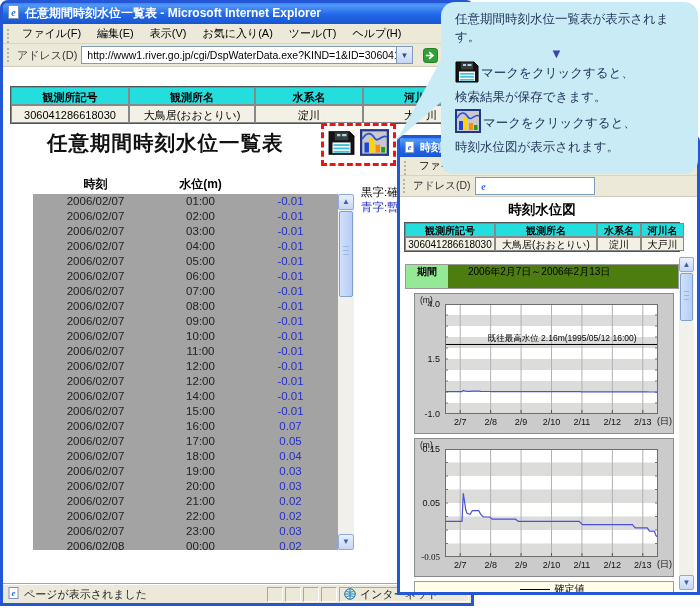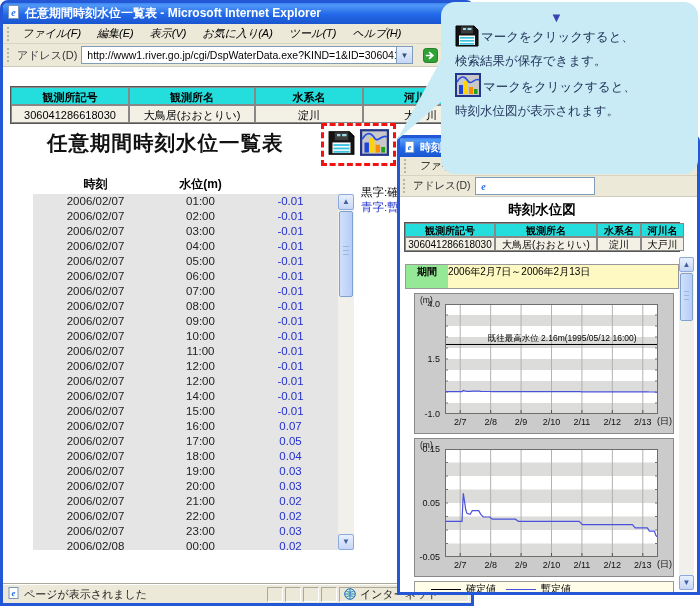--- a/index.html
+++ b/index.html
@@ -6,22 +6,22 @@
   html,body { width:700px; height:610px; background:#fff; overflow:hidden;
     font-family:"Liberation Sans","DejaVu Sans",sans-serif; }
   .stage { position:relative; width:700px; height:610px; background:#fff; }
 
   
   .xp-window { position:absolute; border:3px solid #2457d6; border-radius:8px 8px 0 0;
     background:#ece9d8; overflow:hidden; }
   .titlebar { height:21px; display:flex; align-items:center; gap:4px; padding:0 6px 0 4px;
     background:linear-gradient(180deg,#3d86f2 0%,#4f97f7 12%,#2268e8 55%,#1a55cf 100%);
     color:#fff; font-weight:bold; font-size:12px; white-space:nowrap; }
-  .menubar { display:flex; align-items:center; gap:2px; background:#ece9d8; font-size:11px;
-    border-bottom:1px solid #d8d4c4; padding:0 4px;font-style:italic; }
+  .menubar { display:flex; align-items:flex-end; gap:2px; background:#ece9d8; font-size:11px;
+    border-bottom:1px solid #d8d4c4; padding:0 4px; }
   .menu-item { padding:2px 7px; }
   .grip { width:3px; height:14px; border-left:2px dotted #b9b5a5; margin-right:3px; }
   .addrbar { display:flex; align-items:center; background:#ece9d8; font-size:11px;
     padding:2px 4px; border-bottom:1px solid #cfccbc; white-space:nowrap; }
   .addr-label { color:#333; margin:0 4px 0 4px; }
   .addr-input { flex:1; display:flex; align-items:center; gap:3px; background:#fff;
     border:1px solid #7f9db9; height:18px; padding:0 2px; overflow:hidden; font-size:10.5px; }
   .addr-combo { width:16px; height:18px; background:linear-gradient(#e8f0fc,#c6d7f5);
     border:1px solid #7f9db9; border-left:none; color:#31507f; font-size:8px;
     display:flex; align-items:center; justify-content:center; }
@@ -51,21 +51,21 @@
 
   .page-title { position:absolute; left:44px; top:62px; font-size:20.5px; font-weight:bold;
     letter-spacing:1px; color:#111; }
   .icons-box { position:absolute; left:318px; top:56px; border:3px dashed #f31212;
     padding:3px 4px; display:flex; gap:5px; align-items:flex-end; background:#fff; }
   .tool-icon { display:inline-block; }
 
   .list-headers { position:absolute; left:30px; top:109px; width:305px; display:grid;
     grid-template-columns:125px 85px 95px; font-size:12px; font-weight:bold; text-align:center; }
   .water-list { position:absolute; left:30px; top:127px; width:305px; height:356px;
-    background:#e5e5e5; overflow:hidden; }
+    background:#a3a3a3; overflow:hidden; }
   .wl-row { display:grid; grid-template-columns:125px 85px 95px; height:15px; line-height:15px;
     font-size:11.5px; text-align:center; color:#222; }
   .wl-val { color:#2330c9; }
 
   
   .xp-scroll { position:absolute; width:16px; background:#f1f0ea; }
   .xp-arrow { position:absolute; left:0; width:16px; height:16px;
     background:linear-gradient(#e8f0fd,#c6d6f5); border:1px solid #8cabdc; border-radius:2px;
     color:#41619e; font-size:8px; line-height:14px; text-align:center; }
   .xp-thumb { position:absolute; left:1px; width:14px; background:linear-gradient(90deg,#cfe0fb,#b7cdf6);
@@ -79,34 +79,34 @@
 
   
   #chart-window { left:397px; top:135px; width:303px; height:460px; z-index:2; border-radius:6px 6px 0 0; }
   #chart-window .titlebar { height:19px; font-size:11px; }
   #chart-window .menubar { font-size:10.5px; }
   #chart-window .addrbar { font-size:10.5px; padding:1px 3px; }
   .cw-content { position:relative; background:#fff; height:calc(100% - 58px); padding:2px 17px 0 4px; }
   .cw-title { text-align:center; font-size:13.5px; font-weight:bold; padding:2px 0 3px; }
   .period-row { display:flex; margin:12px 1px 0 1px; border:1px solid #999; font-size:10px; height:25px; }
   .period-label { width:42px; background:#95e895; text-align:center; font-weight:bold; line-height:13px; }
-  .period-value { flex:1; background:#fef9c3; padding-left:0; line-height:13px; }
+  .period-value { flex:1; background:#4d7c0f; padding-left:20px; line-height:13px; }
 
   .chart-panel { position:relative; margin:4px 6px 0 10px; height:141px;
     background:#cbcbcb; border:1px solid #8a8a8a; }
   .cp-unit { position:absolute; left:5px; top:1px; font-size:8.5px; color:#111; }
   .cp-yticks { position:absolute; left:0; top:10px; bottom:19px; width:28px; }
   .cp-ytick { position:absolute; right:3px; transform:translateY(-50%); font-size:9px; color:#111; }
   .cp-plot { position:absolute; left:30px; right:15px; top:10px; bottom:19px; background:#fff; }
   .cp-xticks { position:absolute; left:30px; right:15px; bottom:4px; height:12px; }
   .cp-xtick { position:absolute; transform:translateX(-50%); font-size:9px; color:#111; }
   .cp-xunit { position:absolute; right:1px; bottom:5px; font-size:9px; color:#111; }
 
   .chart-legend { margin:4px 6px 0 10px; height:16px; background:#fffde8; border:1px solid #9a9a9a;
-    display:flex; align-items:center; gap:10px; padding-left:16px; font-size:10px; }
+    display:flex; align-items:center; gap:10px; padding-left:16px; font-size:10px;flex-direction:column; }
   .cl-item { display:flex; align-items:center; gap:5px; }
   .cl-line { width:30px; height:0; border-top:1px solid; }
   .chart-note { margin:3px 2px 0 2px; color:#e00000; font-size:9.5px; line-height:11.5px; }
   #cw-scroll { right:3px; top:60px; bottom:3px; width:15px; }
   #cw-scroll .xp-arrow { width:15px; height:15px; }
   #cw-scroll .xp-thumb { width:13px; }
 
   
   .callout { position:absolute; left:441px; top:2px; width:257px; height:172px; z-index:3;
     background:#c8ebf5; border-radius:14px; padding:8px 10px 6px 14px;
@@ -473,21 +473,21 @@
             <span class="cp-xtick" style="left: 92.8571%;">2/13</span>
           </div>
         <span class="cp-xunit">(日)</span>
       </div>
 
       <div class="chart-panel" style="height:139px;">
         <span class="cp-unit">(m)</span>
         <div class="cp-yticks">
             <span class="cp-ytick" style="top: 0%;">0.15</span>
             <span class="cp-ytick" style="top: 50%;">0.05</span>
-            <span class="cp-ytick" style="top: 100%;">-0.05</span>
+            <span class="cp-ytick" style="top: 100%; font-family: Liberation Serif, serif;">-0.05</span>
           </div>
         <div class="cp-plot"><svg width="213" height="108">
               <rect x="0" y="13.5" width="213" height="13.5" fill="#dcdcda"></rect>
               <rect x="0" y="40.5" width="213" height="13.5" fill="#dcdcda"></rect>
               <rect x="0" y="67.5" width="213" height="13.5" fill="#dcdcda"></rect>
               <rect x="0" y="94.5" width="213" height="13.5" fill="#dcdcda"></rect>
               <line x1="15.214285714285714" y1="0" x2="15.214285714285714" y2="108" stroke="#b2b2b2" stroke-width="1"></line>
               <line x1="45.64285714285714" y1="0" x2="45.64285714285714" y2="108" stroke="#b2b2b2" stroke-width="1"></line>
               <line x1="76.07142857142857" y1="0" x2="76.07142857142857" y2="108" stroke="#b2b2b2" stroke-width="1"></line>
               <line x1="106.5" y1="0" x2="106.5" y2="108" stroke="#b2b2b2" stroke-width="1"></line>
@@ -548,20 +548,21 @@
         <span class="xp-thumb" style="top:16px;height:48px;"></span>
         <span class="xp-arrow" style="bottom:0;">▼</span>
       </div>
     </div>
   </div>
 
   <div class="callout">
     <svg class="callout-tail" viewBox="0 0 44 84">
       <polygon points="44,2 0,82 44,44" fill="#c8ebf5"></polygon>
     </svg>
+    <p>任意期間時刻水位一覧表が表示されます。</p>
     <div class="callout-arrow">▼</div>
     <p>
       <span class="icon-inline">
         <svg width="24" height="22" viewBox="0 0 24 22">
           <polygon points="1,1 19,1 23,5 23,21 1,21" fill="#141414" stroke="#000"></polygon>
           <rect x="6" y="1.5" width="12" height="7" fill="#3d3d3d"></rect>
           <rect x="8" y="3" width="3" height="2" fill="#9adbe8"></rect>
           <rect x="12.5" y="3" width="4" height="2" fill="#9adbe8"></rect>
           <rect x="4" y="10.5" width="16" height="9.5" fill="#ffffff"></rect>
           <rect x="4.8" y="12" width="14.4" height="1.7" fill="#3ec4e0"></rect>

